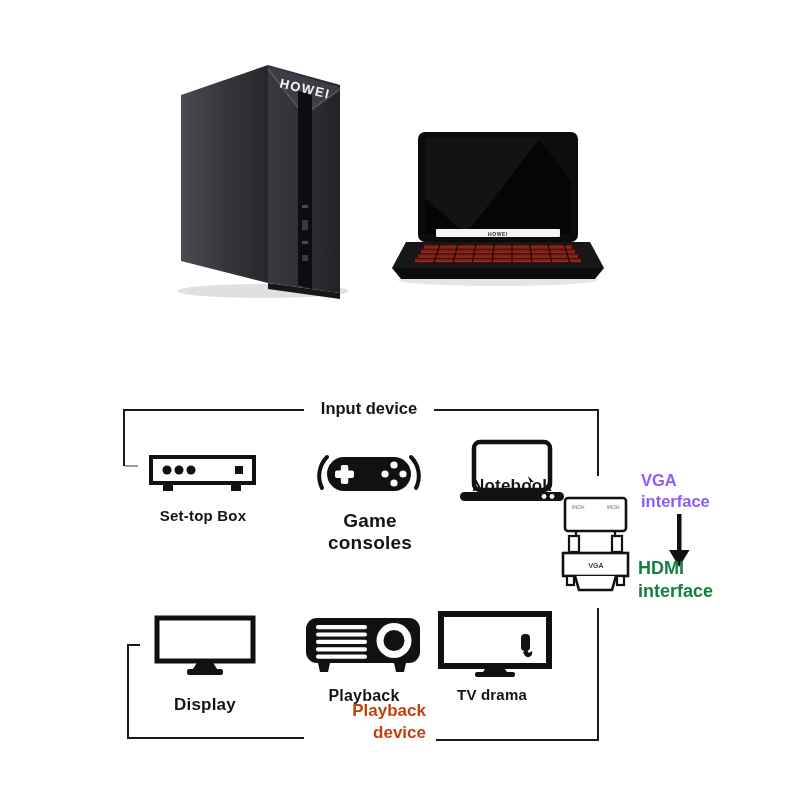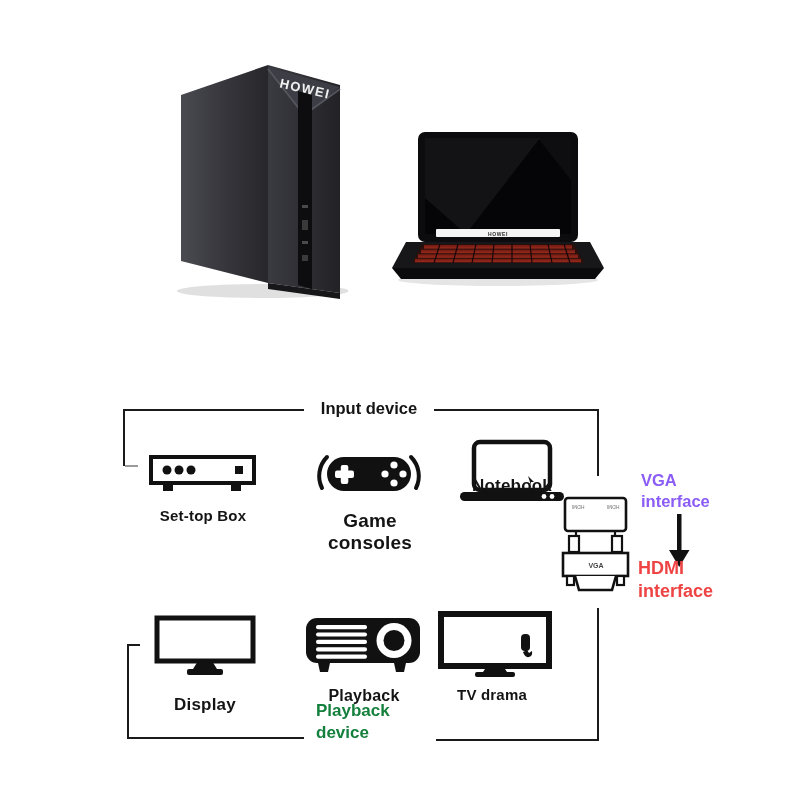--- a/index.html
+++ b/index.html
@@ -17,23 +17,23 @@
     font-size:16.5px;font-weight:bold;color:#3e2343;letter-spacing:.2px;
   }
   .group-label{
     position:absolute;font-weight:bold;color:#141414;text-align:center;
   }
   .item-label{
     position:absolute;font-weight:bold;color:#141414;text-align:center;letter-spacing:.2px;
   }
   .iface-label{position:absolute;font-weight:bold;line-height:1.3;}
   .iface-label.vga{left:641px;top:470px;width:84px;font-size:16.5px;color:#8b5cf6;}
-  .iface-label.hdmi{left:638px;top:557px;width:96px;font-size:18px;color:#ef4444;}
+  .iface-label.hdmi{left:638px;top:557px;width:96px;font-size:18px;color:#15803d;}
   #lbl-input{left:303px;top:399px;width:132px;font-size:16.5px;}
-  #lbl-playback{left:316px;top:700px;width:98px;font-size:17px;text-align:left;line-height:1.3;color:#15803d;font-weight:bold;position:absolute;}
+  #lbl-playback{left:328px;top:700px;width:98px;font-size:17px;text-align:right;line-height:1.3;color:#c2410c;font-weight:bold;position:absolute;}
   #lbl-settop{left:140px;top:507px;width:126px;font-size:15px;}
   #lbl-game{left:308px;top:510px;width:124px;font-size:19px;}
   #lbl-notebook{left:448px;top:476px;width:128px;font-size:17px;}
   #lbl-display{left:145px;top:687px;width:120px;font-size:17px;margin-top:8px;}
   #lbl-projector{left:303px;top:687px;width:122px;font-size:16px;}
   #lbl-tv{left:434px;top:686px;width:116px;font-size:15px;}
 </style>
 </head>
 <body>
 

